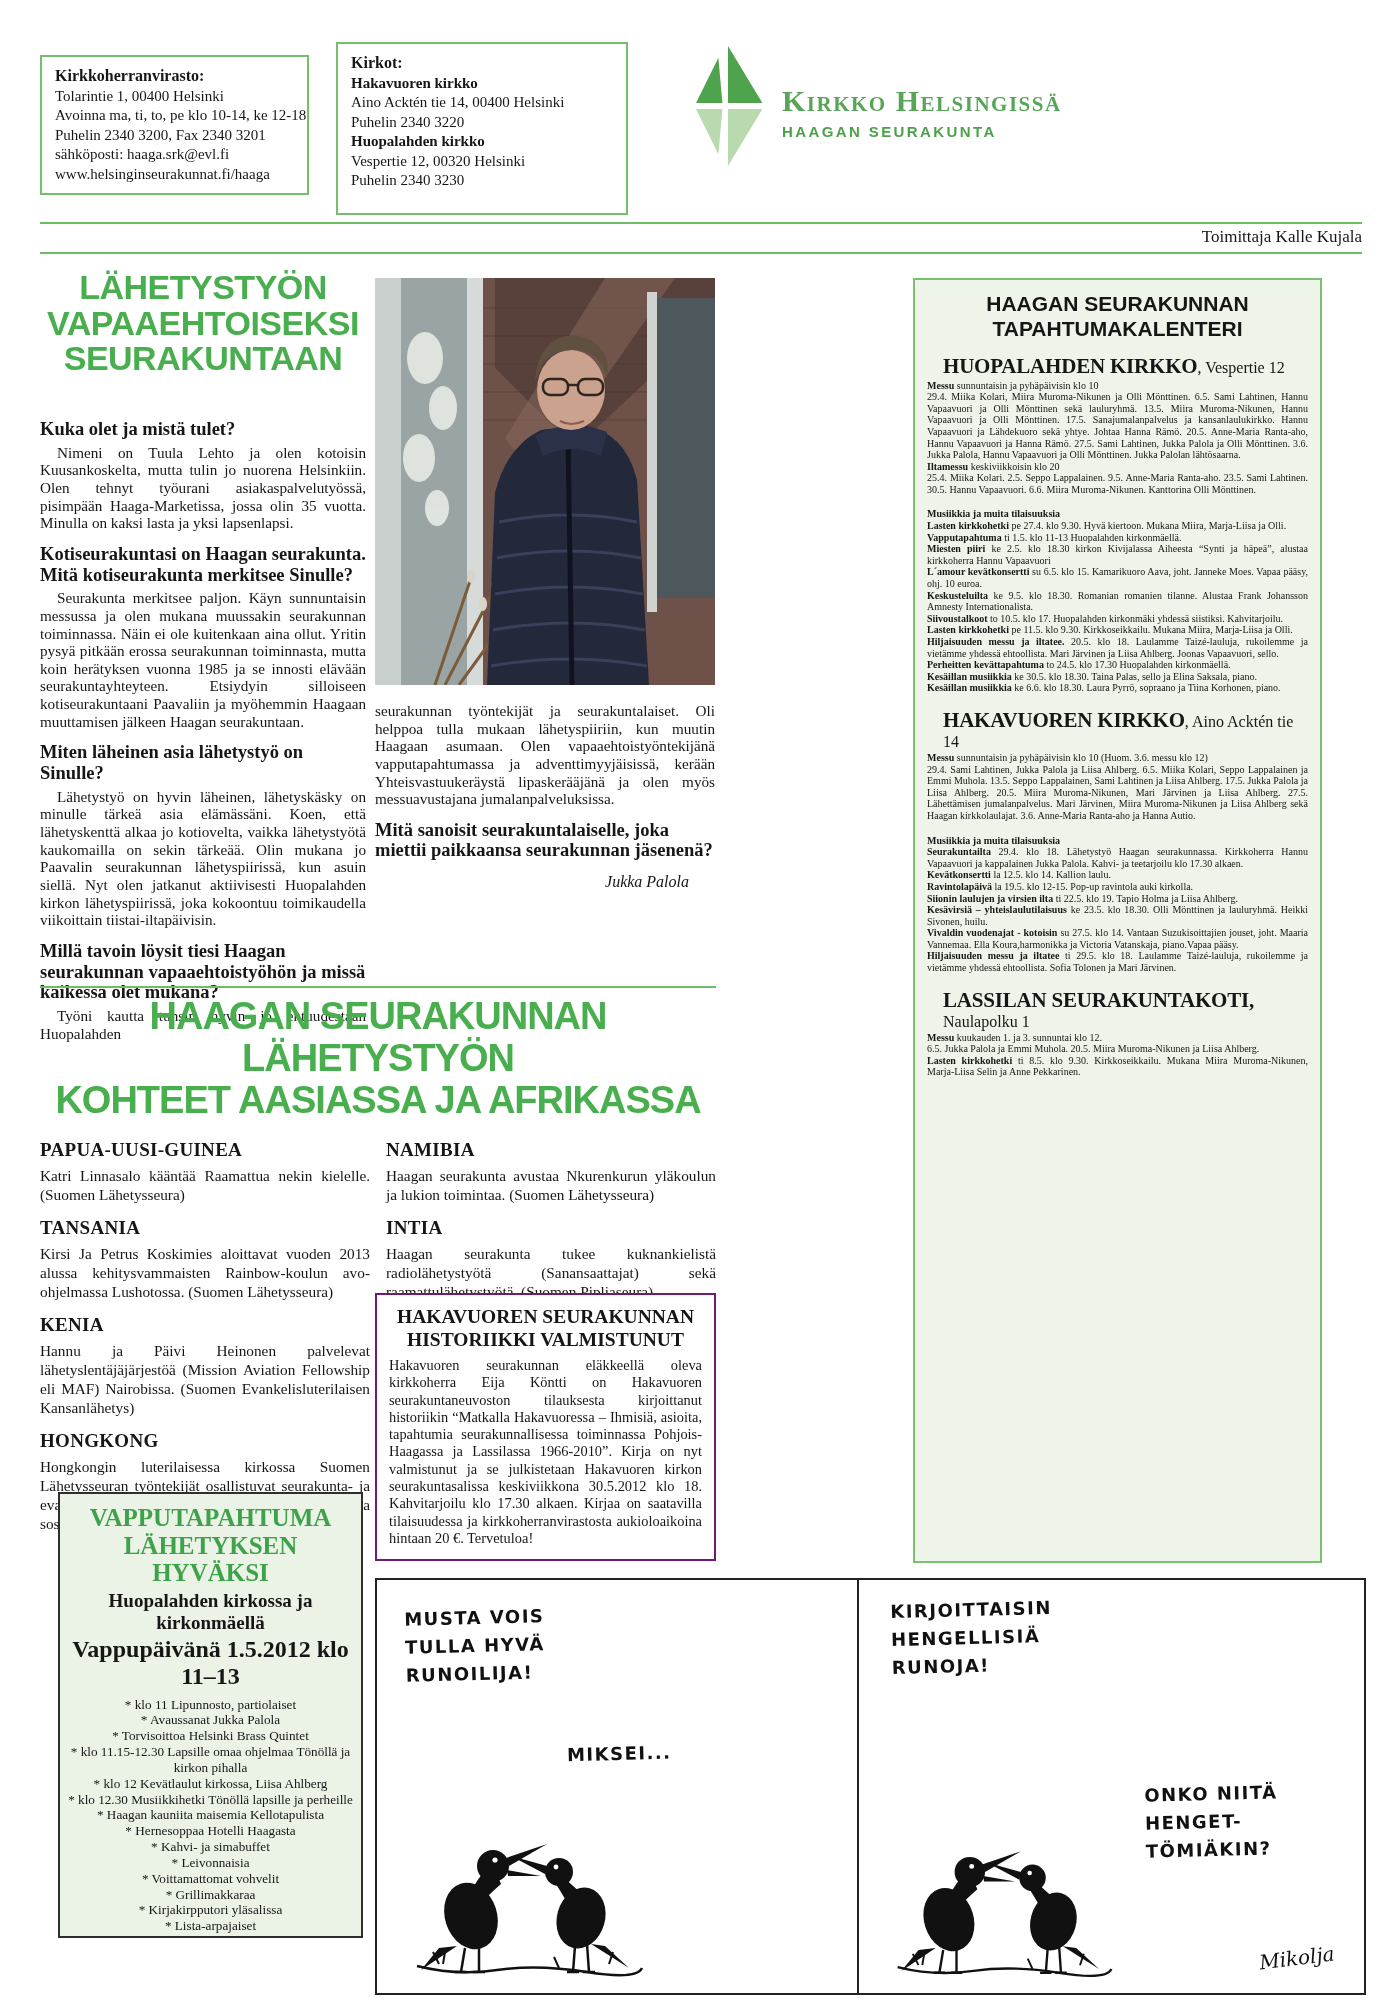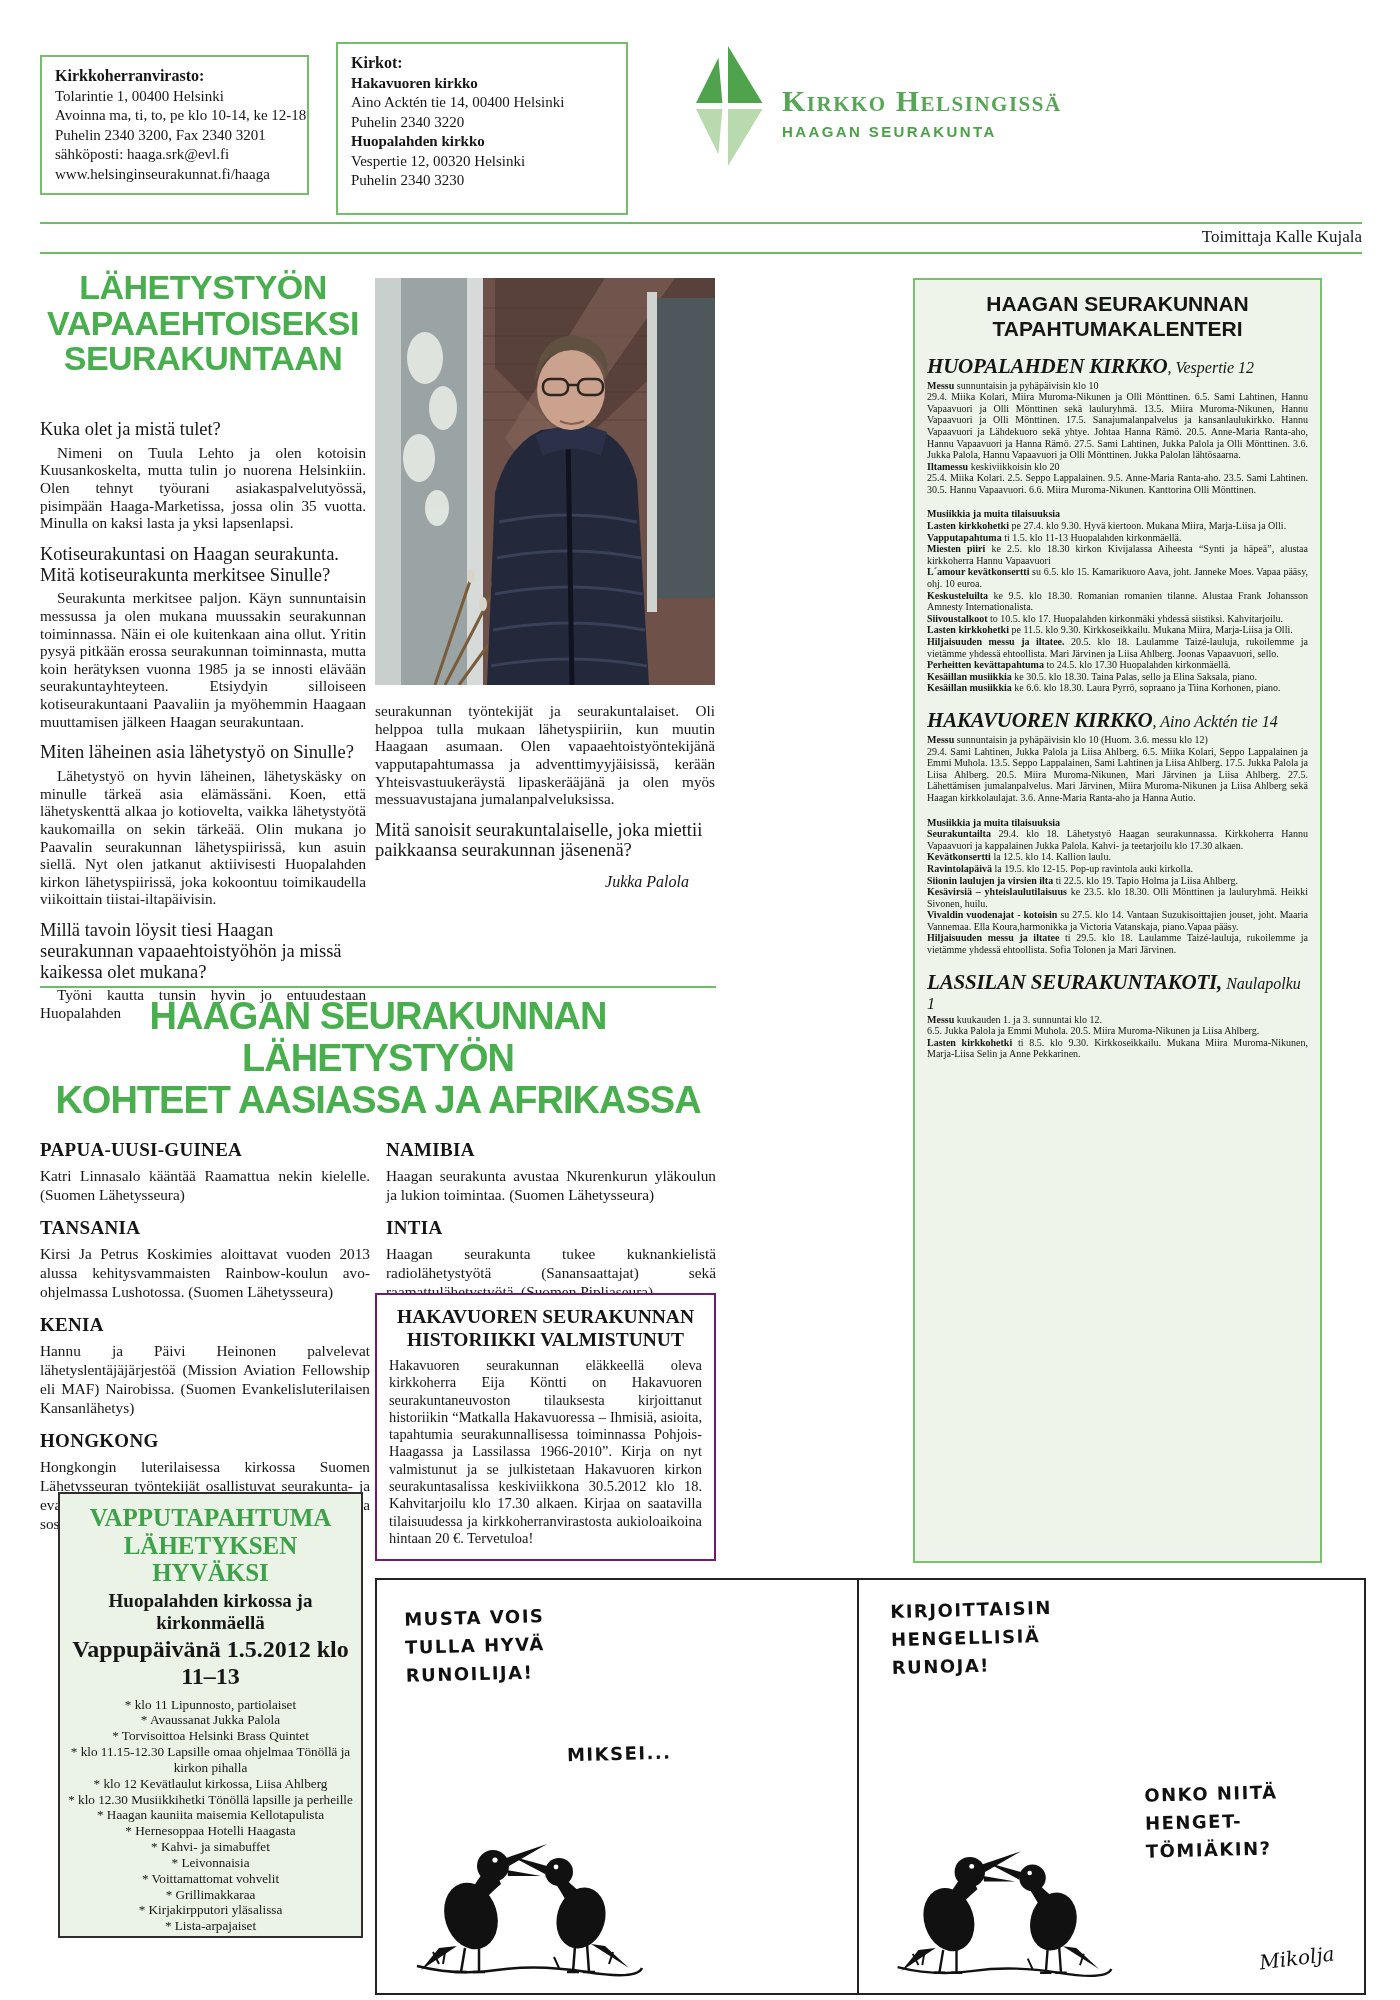--- a/index.html
+++ b/index.html
@@ -11,21 +11,21 @@
   .hline{white-space:nowrap;}
   .bold{font-weight:bold;}
   
   .brand-title{font-family:"Liberation Serif",serif;font-variant:small-caps;font-weight:600;font-size:30px;letter-spacing:1.5px;color:#57a556;}
   .brand-sub{font-family:"Liberation Sans",sans-serif;font-weight:bold;font-size:15px;letter-spacing:2.4px;color:#4da14a;margin-top:5px;}
   
   .green-rule{background:#6fbc67;height:2px;}
   #editor-credit{font-size:17px;text-align:right;}
   
   .main-headline{font-family:"Liberation Sans",sans-serif;font-weight:bold;font-size:34px;line-height:1.05;letter-spacing:-0.5px;color:#49ae4e;text-align:center;white-space:pre-line;margin:4px 0 42px 0;}
-  .qhead{font-size:18.5px;font-weight:normal;line-height:1.12;margin:12px 0 4px 0;font-family:"Liberation Serif",serif;}
+  .qhead{font-size:18.5px;font-weight:bold;line-height:1.12;margin:12px 0 4px 0;font-family:"Liberation Serif",serif;}
   .answer{font-size:15.2px;line-height:1.16;text-align:justify;text-indent:17px;margin:0;}
   .noindent{text-indent:0;}
   .byline{font-style:italic;text-align:right;padding-right:26px;margin-top:12px;font-size:16px;}
   
   .mission-headline{font-family:"Liberation Sans",sans-serif;font-weight:bold;font-size:38px;line-height:1.1;letter-spacing:-1px;color:#49ae4e;text-align:center;white-space:pre-line;margin:8px 0 6px 0;}
   .mission-cols{display:flex;gap:16px;}
   .mission-col{width:330px;}
   .country{font-size:19px;font-weight:bold;letter-spacing:.3px;margin:12px 0 6px 0;}
   .country-body{font-size:15.3px;line-height:1.24;text-align:justify;margin:0;}
   
@@ -34,21 +34,21 @@
   .vappu-sub1{font-weight:bold;font-size:19px;margin-top:3px;}
   .vappu-sub2{font-weight:bold;font-size:24px;margin:2px 0 7px 0;}
   .vitem{font-size:13.2px;line-height:1.2;}
   
   #hist-box{border:2px solid #701a75;background:#fff;padding:8px 12px;box-sizing:border-box;overflow:hidden;}
   .hist-title{text-align:center;font-weight:bold;font-size:19.5px;line-height:1.18;white-space:pre-line;margin:2px 0 6px 0;}
   .hist-body{font-size:14.4px;line-height:1.2;text-align:justify;margin:0;}
   
   #calendar-box{background:#eef4e9;border:2px solid #79c16e;padding:10px 12px;box-sizing:border-box;overflow:hidden;}
   .cal-title{font-family:"Liberation Sans",sans-serif;font-weight:bold;font-size:21px;line-height:1.18;text-align:center;margin:2px 0 12px 0;}
-  .venue-head{margin:14px 0 1px 0;font-style:italic;}
+  .venue-head{margin:14px 0 1px 16px;}
   #cal-venues .venue-head:first-child{margin-top:0;}
   .vname{font-weight:bold;font-size:21px;letter-spacing:-0.2px;}
   .vaddr{font-size:16px;}
   .cpara{font-size:10px;line-height:1.16;text-align:justify;}
   .cgap{height:13px;}
   
   #comic-box{border:2px solid #222;background:#fff;}
   .panel-divider{position:absolute;top:0;bottom:0;width:2px;background:#222;}
   .comic-cap{position:absolute;font-family:"DejaVu Sans",sans-serif;font-weight:bold;font-size:18px;letter-spacing:1.5px;line-height:1.55;color:#111;transform:rotate(-1.5deg);}
   .cap-line{white-space:nowrap;}

